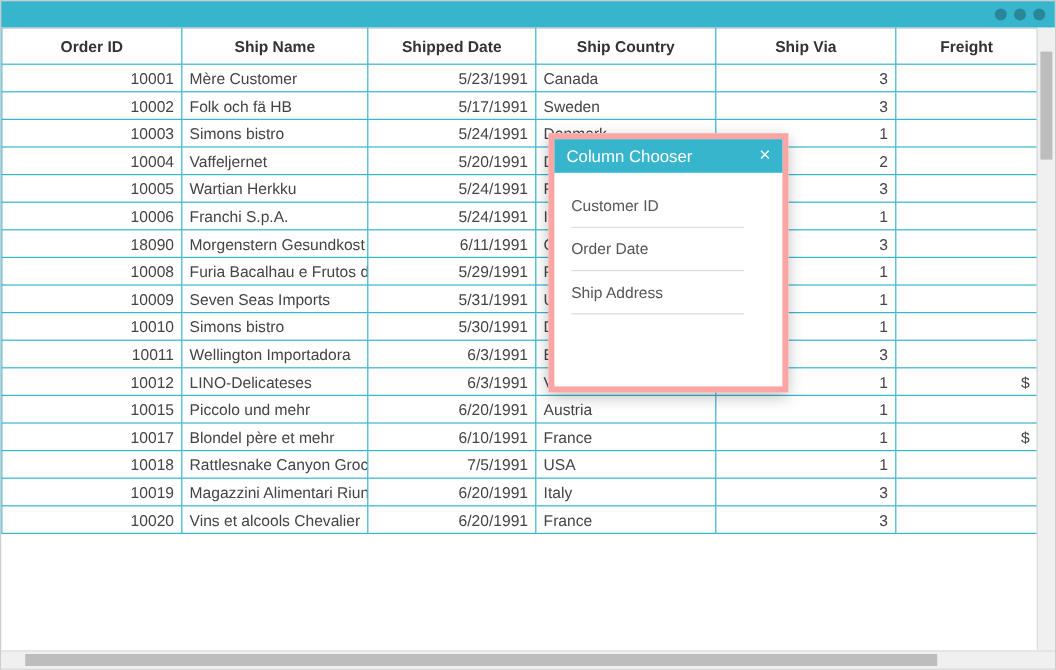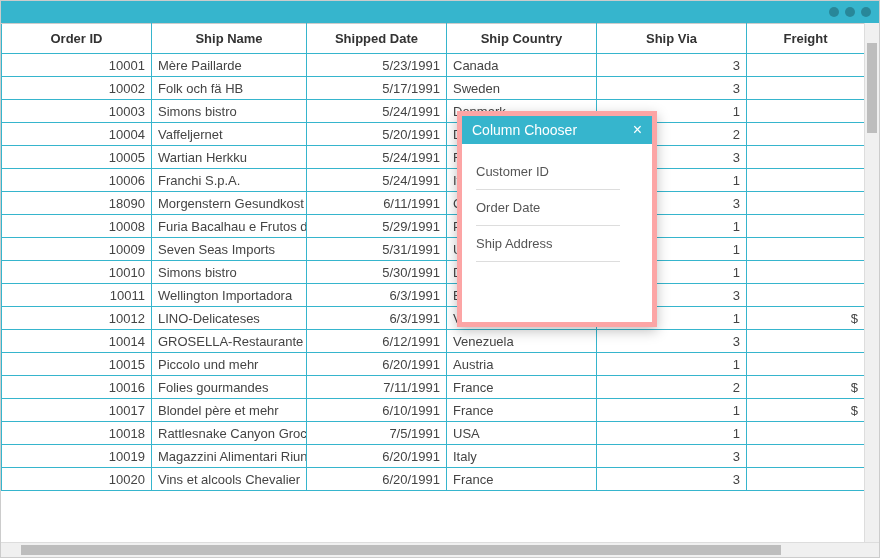--- a/index.html
+++ b/index.html
@@ -166,21 +166,21 @@
             <th>Ship Name</th>
             <th>Shipped Date</th>
             <th>Ship Country</th>
             <th>Ship Via</th>
             <th>Freight</th>
           </tr>
         </thead>
         <tbody id="grid-body">
             <tr>
               <td class="r">10001</td>
-              <td class="l">Mère Paillarde</td>
+              <td class="l">Mère Customer</td>
               <td class="r">5/23/1991</td>
               <td class="l">Canada</td>
               <td class="r">3</td>
               <td class="r"></td>
             </tr>
             <tr>
               <td class="r">10002</td>
               <td class="l">Folk och fä HB</td>
               <td class="r">5/17/1991</td>
               <td class="l">Sweden</td>
@@ -261,42 +261,26 @@
             </tr>
             <tr>
               <td class="r">10012</td>
               <td class="l">LINO-Delicateses</td>
               <td class="r">6/3/1991</td>
               <td class="l">Venezuela</td>
               <td class="r">1</td>
               <td class="r">$</td>
             </tr>
             <tr>
-              <td class="r">10014</td>
-              <td class="l">GROSELLA-Restaurante</td>
-              <td class="r">6/12/1991</td>
-              <td class="l">Venezuela</td>
-              <td class="r">3</td>
-              <td class="r"></td>
-            </tr>
-            <tr>
               <td class="r">10015</td>
               <td class="l">Piccolo und mehr</td>
               <td class="r">6/20/1991</td>
               <td class="l">Austria</td>
               <td class="r">1</td>
               <td class="r"></td>
-            </tr>
-            <tr>
-              <td class="r">10016</td>
-              <td class="l">Folies gourmandes</td>
-              <td class="r">7/11/1991</td>
-              <td class="l">France</td>
-              <td class="r">2</td>
-              <td class="r">$</td>
             </tr>
             <tr>
               <td class="r">10017</td>
               <td class="l">Blondel père et mehr</td>
               <td class="r">6/10/1991</td>
               <td class="l">France</td>
               <td class="r">1</td>
               <td class="r">$</td>
             </tr>
             <tr>

